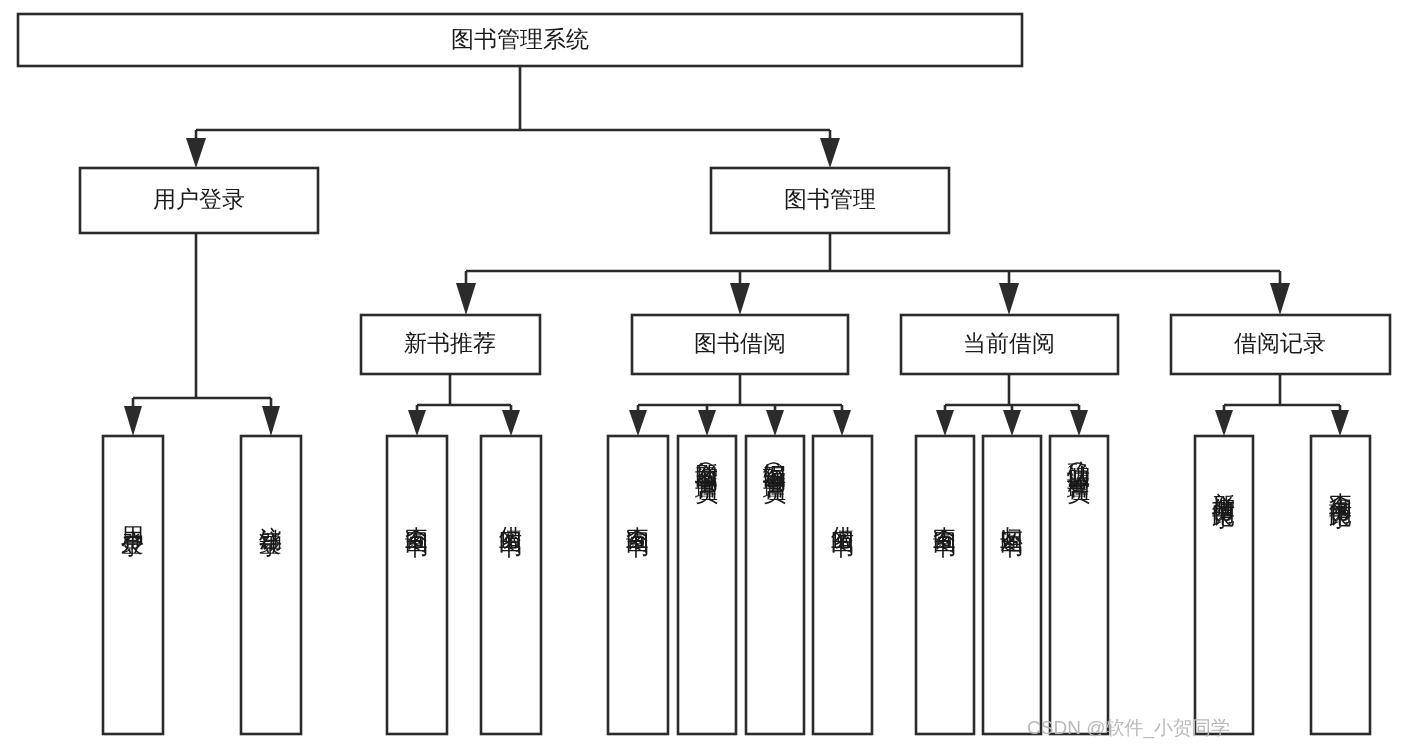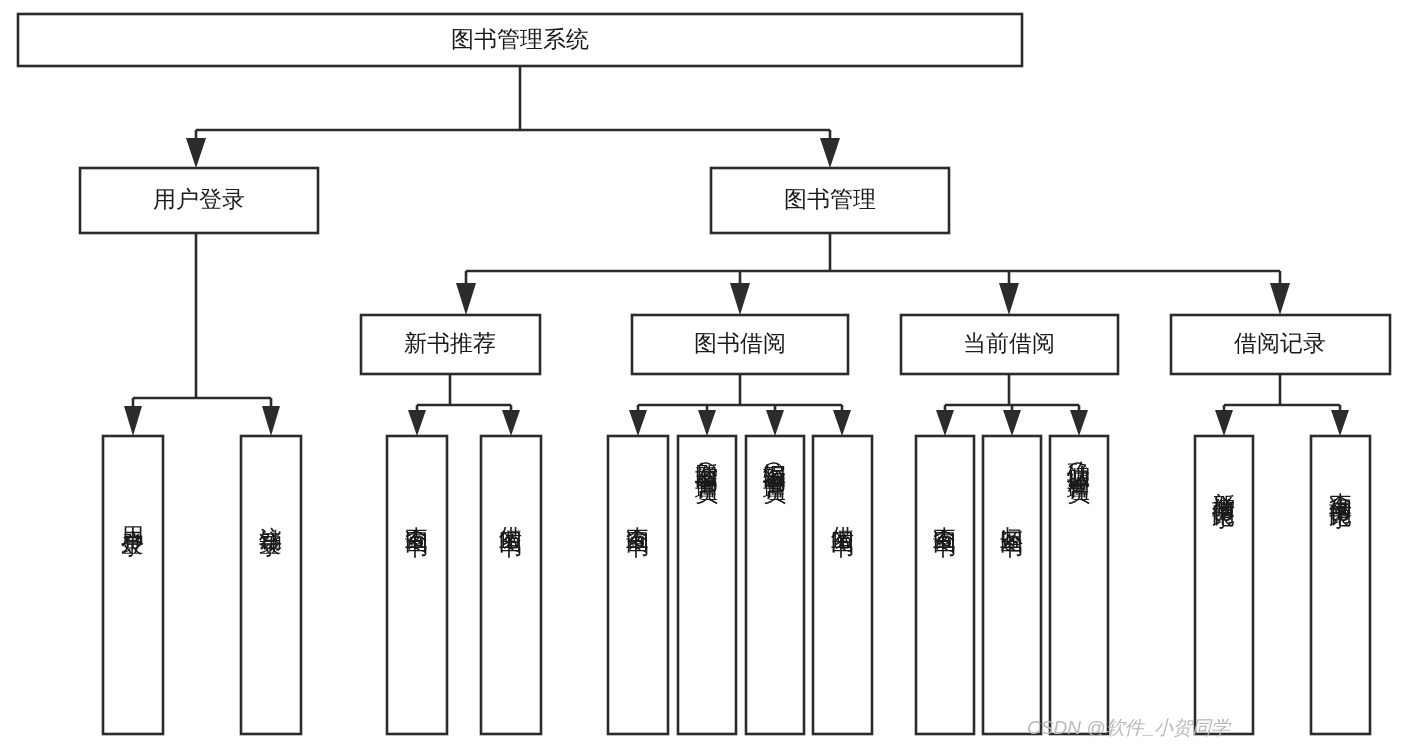--- a/index.html
+++ b/index.html
@@ -62,21 +62,20 @@
   }
   .watermark {
     position: absolute;
     right: 8px;
     bottom: 6px;
     font-family: "Liberation Sans", "DejaVu Sans", sans-serif;
     font-size: 19px;
     color: #b9b9b9;
     white-space: nowrap;
     user-select: none;
-    font-style: italic;
   }
 </style>
 </head>
 <body>
 
 <div id="diagram-root">
 
   <svg class="diagram-svg" viewBox="0 0 1405 747" xmlns="http://www.w3.org/2000/svg">
     <defs></defs>
 

